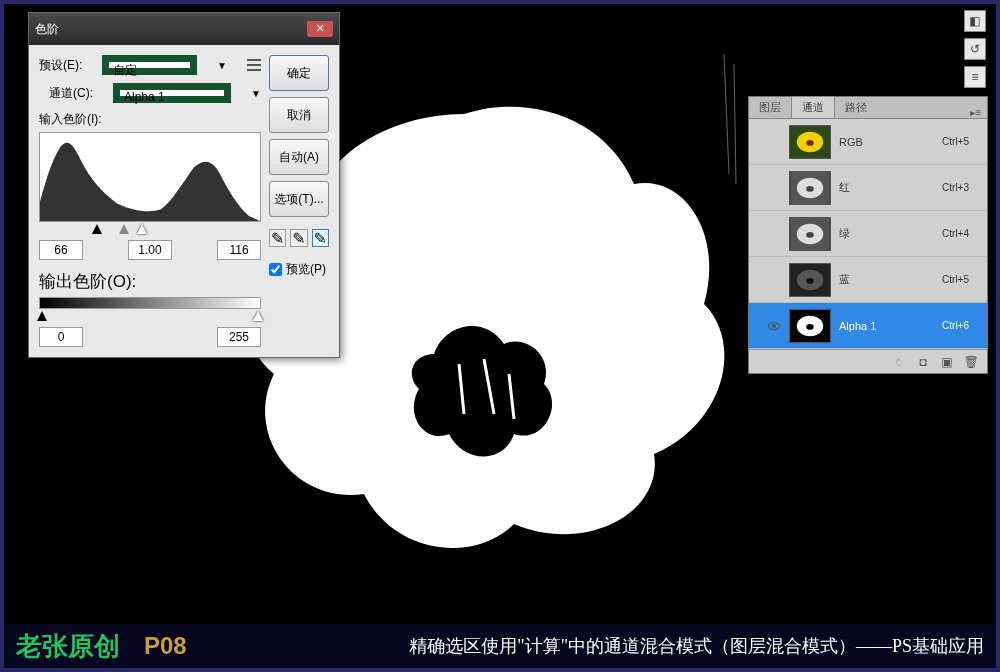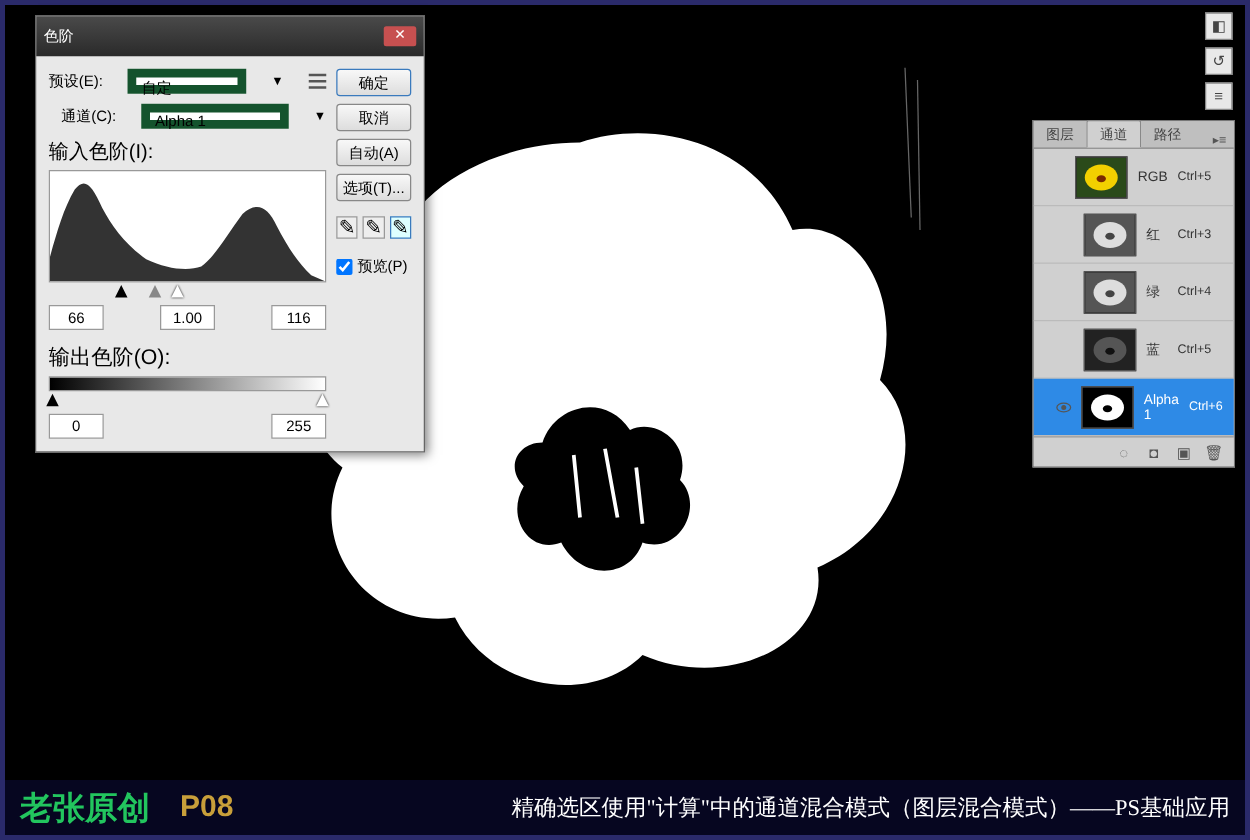--- a/index.html
+++ b/index.html
@@ -25,33 +25,33 @@
 .histogram-svg{width:100%;height:100%}
 .slider-track{height:12px;position:relative;margin-top:2px}
 .tri{position:absolute;top:0;width:0;height:0;border-left:5px solid transparent;border-right:5px solid transparent}
 .tri.black{border-bottom:10px solid #000}
 .tri.gray{border-bottom:10px solid #888}
 .tri.white{border-bottom:10px solid #fff;filter:drop-shadow(0 0 1px #000)}
 .input-row{display:flex;justify-content:space-between;margin-top:4px}
 .num-input{width:44px;height:20px;border:1px solid #999;font-size:12px;text-align:center;background:#fff}
 .output-label{font-size:17px;margin-top:10px}
 .output-gradient{height:12px;background:linear-gradient(to right,#000,#fff);border:1px solid #999;margin-top:4px}
-.btn{height:22px;border:1px solid #888;background:linear-gradient(#f8f8f8,#ddd);font-size:12px;border-radius:3px;cursor:pointer}
+.btn{height:36px;border:1px solid #888;background:linear-gradient(#f8f8f8,#ddd);font-size:12px;border-radius:3px;cursor:pointer}
 .btn.default{border:1px solid #3a7abd}
 .eyedroppers{display:flex;gap:4px;margin-top:6px;justify-content:center}
 .eyedropper{width:18px;height:18px;border:1px solid #999;background:#eee;display:flex;align-items:center;justify-content:center;cursor:pointer}
 .eyedropper.active{border:1px solid #3a7abd;background:#dff}
 .preview-check{display:flex;align-items:center;gap:4px;font-size:12px;margin-top:8px}
 
 
 .right-toolbar{position:absolute;top:6px;right:8px;width:24px;display:flex;flex-direction:column;gap:6px}
 .tool-icon{width:22px;height:22px;border:1px solid #888;background:#e8e8e8;display:flex;align-items:center;justify-content:center;font-size:12px;color:#444}
 
 
-.channels-panel{position:absolute;top:92px;right:8px;width:162px;background:#d0d0d0;border:1px solid #777;box-shadow:0 2px 6px rgba(0,0,0,.4)}
+.channels-panel{position:absolute;top:92px;right:8px;width:240px;background:#d0d0d0;border:1px solid #777;box-shadow:0 2px 6px rgba(0,0,0,.4)}
 .panel-tabs{height:22px;background:#bfbfbf;display:flex;align-items:flex-end;font-size:11px;border-bottom:1px solid #888}
 .tab{padding:3px 10px;color:#444;cursor:pointer}
 .tab.active{background:#d0d0d0;border:1px solid #888;border-bottom:none;border-radius:2px 2px 0 0}
 .panel-menu{margin-left:auto;padding:0 6px;color:#555;font-size:10px}
 .channel-row{height:46px;display:flex;align-items:center;padding:0 18px;gap:8px;border-bottom:1px solid #bbb;font-size:11px;color:#333;cursor:pointer}
 .channel-row.selected{background:#2e8ae6;color:#fff}
 .eye-col{width:14px;height:14px;display:flex;align-items:center;justify-content:center}
 .eye-icon{width:12px;height:8px;border:1px solid #555;border-radius:50%;position:relative}
 .eye-icon::after{content:"";position:absolute;top:1px;left:3px;width:4px;height:4px;background:#555;border-radius:50%}
 .thumb{width:42px;height:34px;border:1px solid #555;background:#222;flex-shrink:0;display:flex;align-items:center;justify-content:center;overflow:hidden}
@@ -106,21 +106,21 @@
               <span></span>
               <span></span>
               <span></span>
             </div>
         </div>
         <div class="row" style="margin-left:10px">
           <label>通道(C):</label>
           <div class="channel-select">Alpha 1</div>
           <span style="font-size:10px">▼</span>
         </div>
-        <div style="font-size:16px">输入色阶(I):</div>
+        <div style="font-size:12px">输入色阶(I):</div>
         <div class="histogram-box">
           <svg class="histogram-svg" viewBox="0 0 200 90" preserveAspectRatio="none">
             <path fill="#333" d="M0 90 L0 70 C5 50 10 30 18 15 C25 5 30 10 38 30 C45 45 55 60 70 72 C85 80 100 82 110 78 C120 70 130 50 140 35 C150 25 158 28 165 45 C172 60 180 75 190 85 L200 90 Z"></path>
           </svg>
         </div>
         <div class="slider-track">
           <div class="tri black" style="left:24%"></div>
           <div class="tri gray" style="left:36%"></div>
           <div class="tri white" style="left:44%"></div>
         </div>

